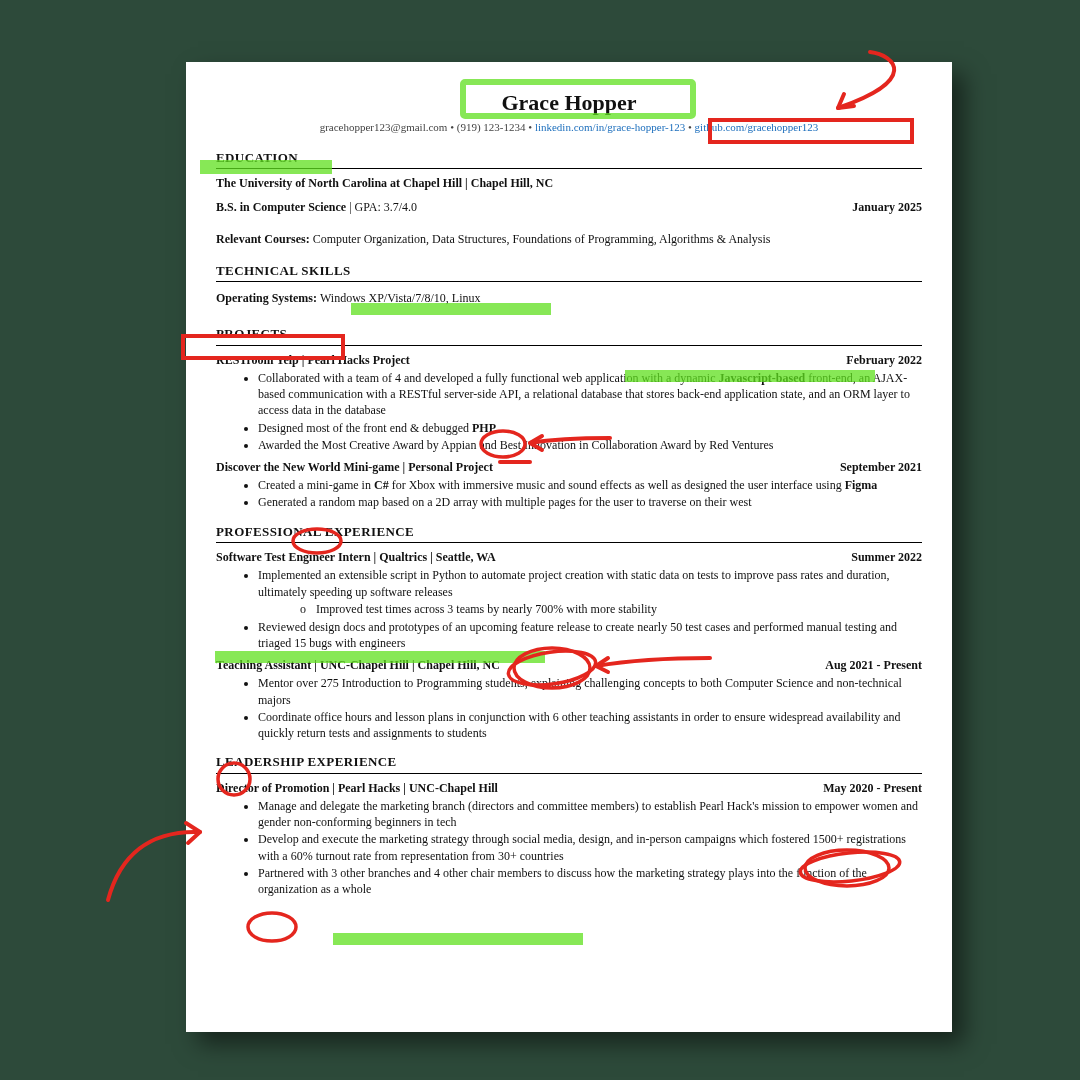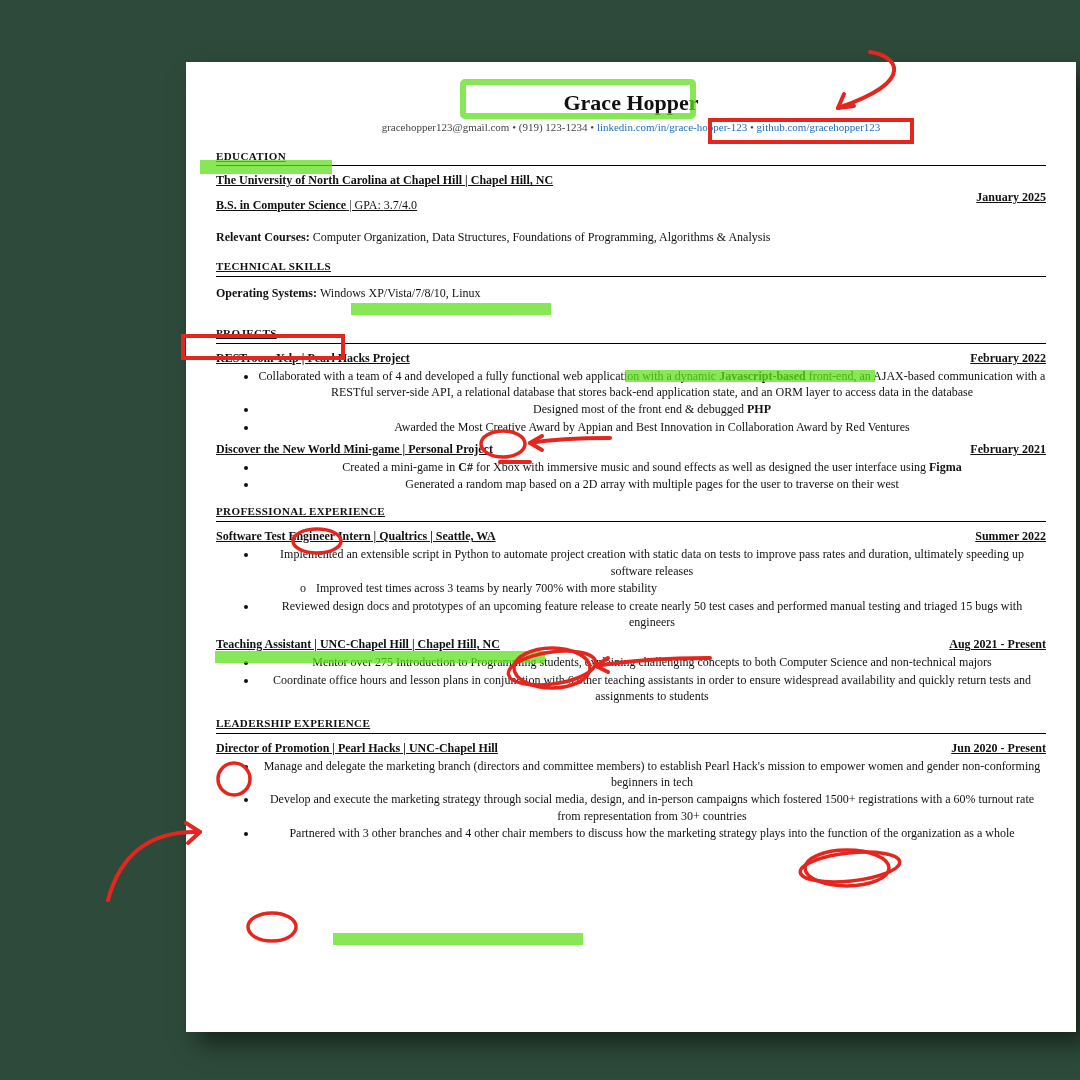--- a/index.html
+++ b/index.html
@@ -8,21 +8,21 @@
     width: 1080px;
     height: 1080px;
     background: #2d4a3a;
     font-family: Georgia, 'Times New Roman', serif;
     overflow: hidden;
   }
   .page-wrap {
     position: absolute;
     left: 186px;
     top: 62px;
-    width: 890px;
+    width: 766px;
     height: 970px;
     background: #ffffff;
     box-shadow: 12px 12px 22px rgba(0,0,0,0.5);
     padding: 26px 30px 20px 30px;
     box-sizing: border-box;
     color: #111;
     font-size: 12px;
     line-height: 1.35;
     overflow: hidden;
   }
@@ -37,48 +37,45 @@
     font-size: 11px;
     color: #444;
     margin-bottom: 14px;
   }
   .contact a {
     color: #1d6fbd;
     text-decoration: none;
   }
   .section-title {
     font-weight: bold;
-    font-size: 11px;
+    font-size: 13px;
     letter-spacing: 0.4px;
     margin-top: 12px;
     margin-bottom: 1px;
-    text-decoration: underline;
   }
   .rule {
     border: none;
     border-top: 1.2px solid #000;
     margin: 2px 0 6px 0;
   }
   .row {
     display: flex;
     justify-content: space-between;
-    align-items: flex-start;
-    text-decoration: underline;
+    align-items: center;
   }
   .row .left { font-weight: bold; }
   .row .right { font-weight: bold; white-space: nowrap; padding-left: 10px;}
   .sub { margin: 8px 0; }
   .lbl { font-weight: bold; }
   ul.bul {
     margin: 2px 0 6px 0;
     padding-left: 42px;
   }
   ul.bul > li {
     margin-bottom: 1px;
-    text-align: center;
   }
   ol.subbul {
     list-style: none;
     margin: 1px 0 2px 0;
     padding-left: 42px;
   }
   ol.subbul li::before {
     content: "o";
     margin-right: 10px;
   }
@@ -118,40 +115,40 @@
   <div class="sub">
     <span class="lbl">Relevant Courses: </span><span>Computer Organization, Data Structures, Foundations of Programming, Algorithms &amp; Analysis</span>
   </div>
 
   <div class="section-title" style="margin-top:14px">TECHNICAL SKILLS</div>
   <hr class="rule">
   <div class="sub">
     <span class="lbl">Operating Systems: </span><span>Windows XP/Vista/7/8/10, Linux</span>
   </div>
 
-  <div class="section-title" style="margin-top:25px">PROJECTS</div>
+  <div class="section-title" style="margin-top:19px">PROJECTS</div>
   <hr class="rule">
 
   <div class="row">
     <span class="left">RESTroom Yelp | Pearl Hacks Project</span>
     <span class="right">February 2022</span>
   </div>
   <ul class="bul">
     <li>
       <span>Collaborated with a team of 4 and developed a fully functional web application with a dynamic </span><span class="lbl">Javascript-based</span><span> front-end, an AJAX-based communication with a RESTful server-side API, a relational database that stores back-end application state, and an ORM layer to access data in the database</span>
     </li>
     <li>
       <span>Designed most of the front end &amp; debugged </span><span class="lbl">PHP</span>
     </li>
     <li>Awarded the Most Creative Award by Appian and Best Innovation in Collaboration Award by Red Ventures</li>
   </ul>
 
   <div class="row">
     <span class="left">Discover the New World Mini-game | Personal Project</span>
-    <span class="right">February 2021</span>
+    <span class="right">September 2021</span>
   </div>
   <ul class="bul">
     <li>
       <span>Created a mini-game in </span><span class="lbl">C#</span><span> for Xbox with immersive music and sound effects as well as designed the user interface using </span><span class="lbl">Figma</span>
     </li>
     <li>Generated a random map based on a 2D array with multiple pages for the user to traverse on their west</li>
   </ul>
 
   <div class="section-title" style="margin-top:12px">PROFESSIONAL EXPERIENCE</div>
   <hr class="rule">
@@ -175,21 +172,21 @@
   <ul class="bul">
     <li>Mentor over 275 Introduction to Programming students, explaining challenging concepts to both Computer Science and non-technical majors</li>
     <li>Coordinate office hours and lesson plans in conjunction with 6 other teaching assistants in order to ensure widespread availability and quickly return tests and assignments to students</li>
   </ul>
 
   <div class="section-title" style="margin-top:12px">LEADERSHIP EXPERIENCE</div>
   <hr class="rule">
 
   <div class="row">
     <span class="left">Director of Promotion | Pearl Hacks | UNC-Chapel Hill</span>
-    <span class="right">Jun 2020 - Present</span>
+    <span class="right">May 2020 - Present</span>
   </div>
   <ul class="bul">
     <li>Manage and delegate the marketing branch (directors and committee members) to establish Pearl Hack's mission to empower women and gender non-conforming beginners in tech</li>
     <li>Develop and execute the marketing strategy through social media, design, and in-person campaigns which fostered 1500+ registrations with a 60% turnout rate from representation from 30+ countries</li>
     <li>Partnered with 3 other branches and 4 other chair members to discuss how the marketing strategy plays into the function of the organization as a whole</li>
   </ul>
 
 </div>
 
 <svg class="svg-overlay" width="1080" height="1080">

